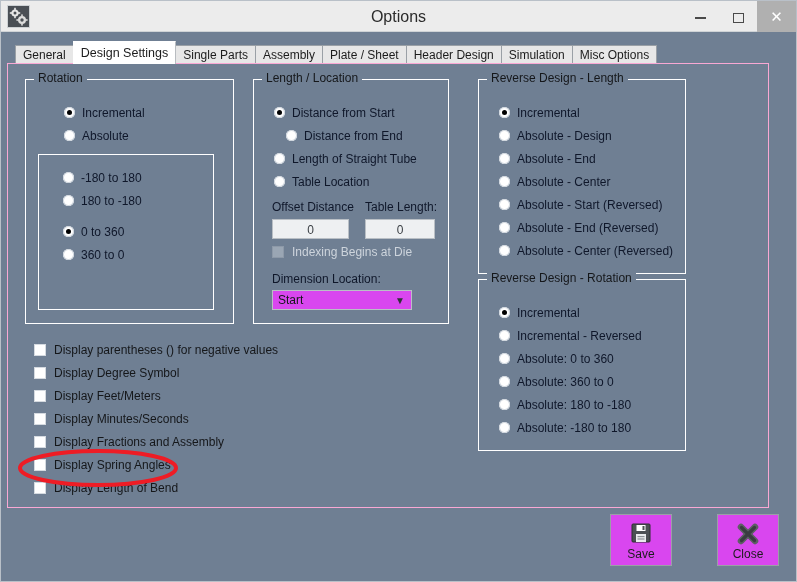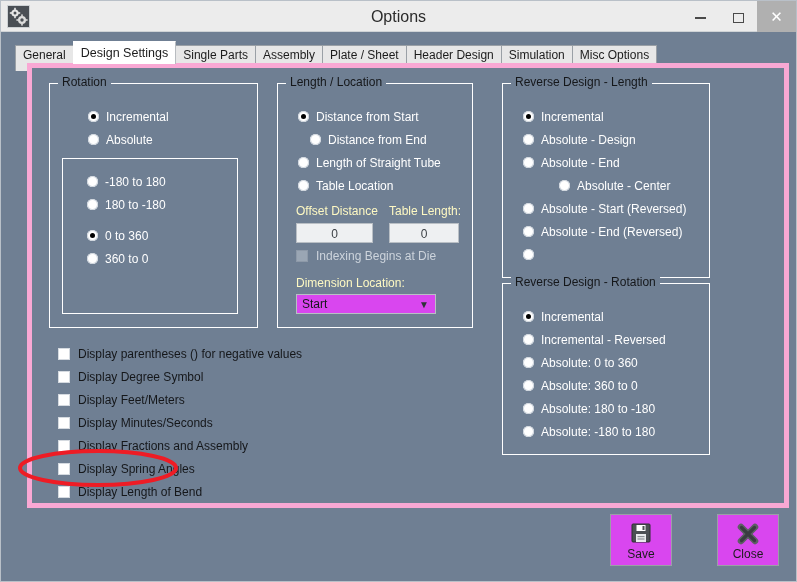--- a/index.html
+++ b/index.html
@@ -63,23 +63,23 @@
     background:#ffffff;
     height:23px;line-height:22px;
     margin-top:-4px;
     z-index:5;
     border-color:#ffffff #b8bcc0 #ffffff #ffffff;
     font-size:12.5px;
   }
 
   
   .tabpage{
-    position:absolute;left:26px;top:62px;width:762px;height:445px;
+    position:absolute;left:6px;top:62px;width:762px;height:445px;
     background:#6f7f93;
-    border:5px solid #f9a8d4;
+    border:1px solid #f9a8d4;
     box-sizing:border-box;
   }
 
   
   .group{
     position:absolute;
     border:1px solid #ffffff;
     box-sizing:border-box;
   }
   .group > .glabel{
@@ -91,21 +91,21 @@
   }
   .innerbox{
     position:absolute;
     border:1px solid #ffffff;
     box-sizing:border-box;
   }
 
   
   .radio-row{
     position:absolute;height:16px;line-height:16px;white-space:nowrap;
-    font-size:12px;color:#ffffff;
+    font-size:12px;color:#0f172a;
   }
   .rad{
     display:inline-block;width:11px;height:11px;border-radius:50%;
     background:#ffffff;vertical-align:-1px;margin-right:7px;
     box-shadow:inset 0 0 0 1px #cfd6de;
     position:relative;
   }
   .rad.on::after{
     content:"";position:absolute;left:3px;top:3px;width:5px;height:5px;
     border-radius:50%;background:#000000;
@@ -119,21 +119,21 @@
   .chk{
     display:inline-block;width:12px;height:12px;
     background:#ffffff;vertical-align:-2px;margin-right:8px;
     box-shadow:inset 0 0 0 1px #d5dae0;
   }
   .chk.dis{background:#9aa6b4;box-shadow:inset 0 0 0 1px #8d99a8;}
   .dis-text{color:#cdd4dc;}
 
   
   .fieldlabel{
-    position:absolute;font-size:12px;color:#fef9c3;white-space:nowrap;
+    position:absolute;font-size:12px;color:#0f172a;white-space:nowrap;
   }
   .textbox{
     position:absolute;height:20px;line-height:20px;
     background:#eef0f2;border:1px solid #b9bfc5;
     box-sizing:border-box;text-align:center;
     font-size:12px;color:#3a3f44;
   }
   .combo{
     position:absolute;height:20px;
     background:#d946ef;border:1px solid #b9bfc5;
@@ -273,31 +273,31 @@
 
       <div class="radio-row" style="left:20px;top:25px;">
         <span class="rad on"></span><span>Incremental</span>
       </div>
       <div class="radio-row" style="left:20px;top:48px;">
         <span class="rad"></span><span>Absolute - Design</span>
       </div>
       <div class="radio-row" style="left:20px;top:71px;">
         <span class="rad"></span><span>Absolute - End</span>
       </div>
-      <div class="radio-row" style="left:20px;top:94px;margin-left:36px;">
+      <div class="radio-row" style="left:20px;top:94px;">
         <span class="rad"></span><span>Absolute - Center</span>
       </div>
       <div class="radio-row" style="left:20px;top:117px;">
         <span class="rad"></span><span>Absolute - Start (Reversed)</span>
       </div>
       <div class="radio-row" style="left:20px;top:140px;">
         <span class="rad"></span><span>Absolute - End (Reversed)</span>
       </div>
       <div class="radio-row" style="left:20px;top:163px;">
-        <span class="rad"></span>
+        <span class="rad"></span><span>Absolute - Center (Reversed)</span>
       </div>
     </div>
 
     <div class="group" style="left:470px;top:215px;width:208px;height:172px;">
       <div class="glabel">Reverse Design - Rotation</div>
 
       <div class="radio-row" style="left:20px;top:25px;">
         <span class="rad on"></span><span>Incremental</span>
       </div>
       <div class="radio-row" style="left:20px;top:48px;">

